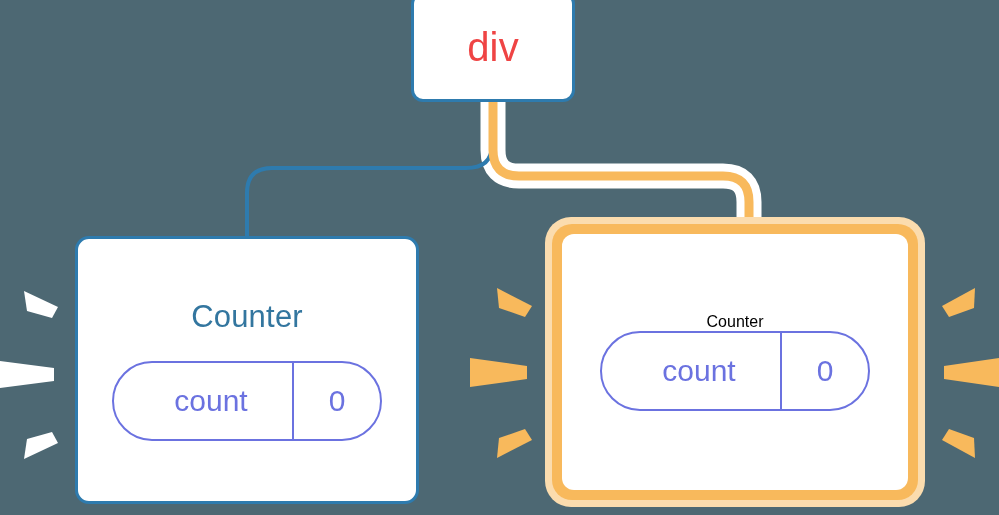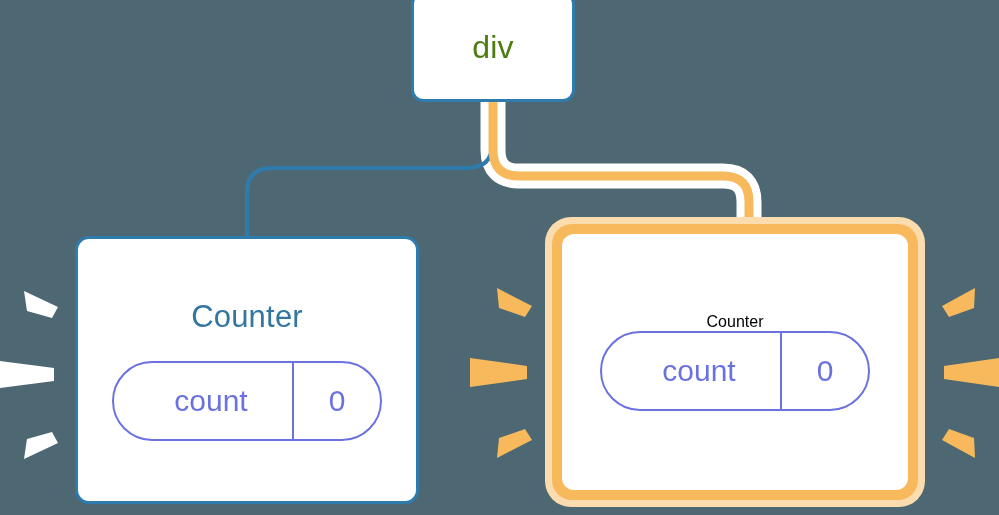--- a/index.html
+++ b/index.html
@@ -47,22 +47,22 @@
     top: -8px;
     width: 164px;
     height: 110px;
     border: 3px solid #2e7bae;
     border-radius: 12px;
     display: flex;
     align-items: center;
     justify-content: center;
   }
   .node-root .node-title {
-    font-size: 32px;
-    color: #4d7c0f;
+    font-size: 40px;
+    color: #ef4444;
     letter-spacing: .2px;
     text-align: center;
   }
 
   .node-child {
     width: 344px;
     height: 268px;
     border-radius: 14px;
     display: flex;
     flex-direction: column;

